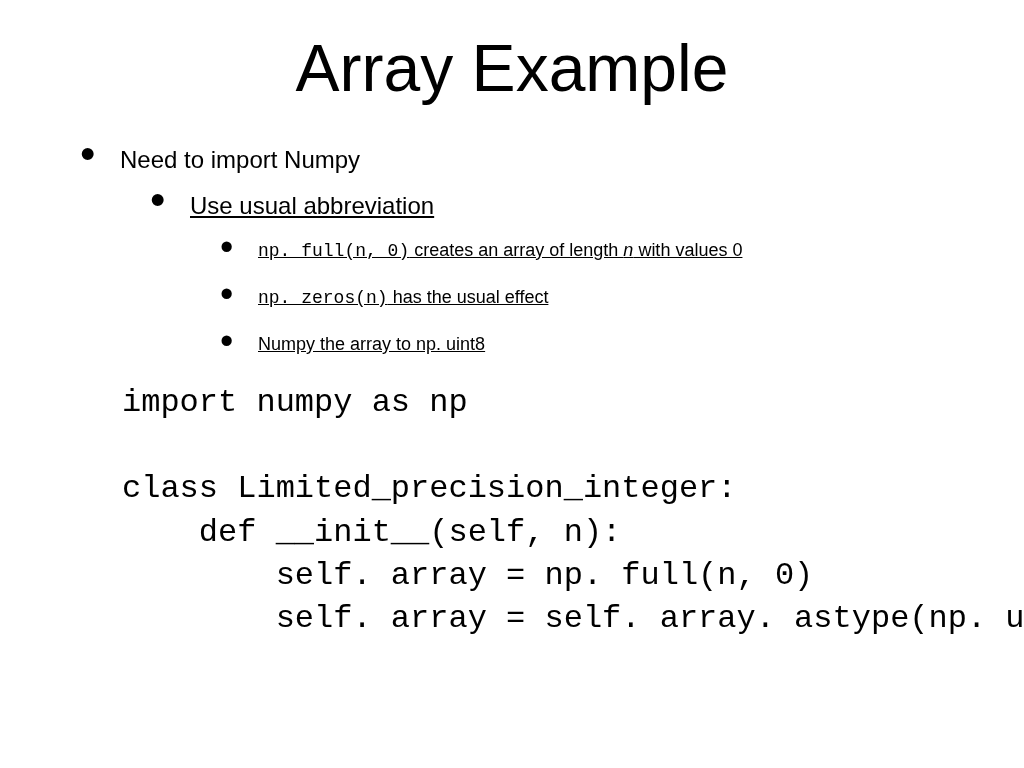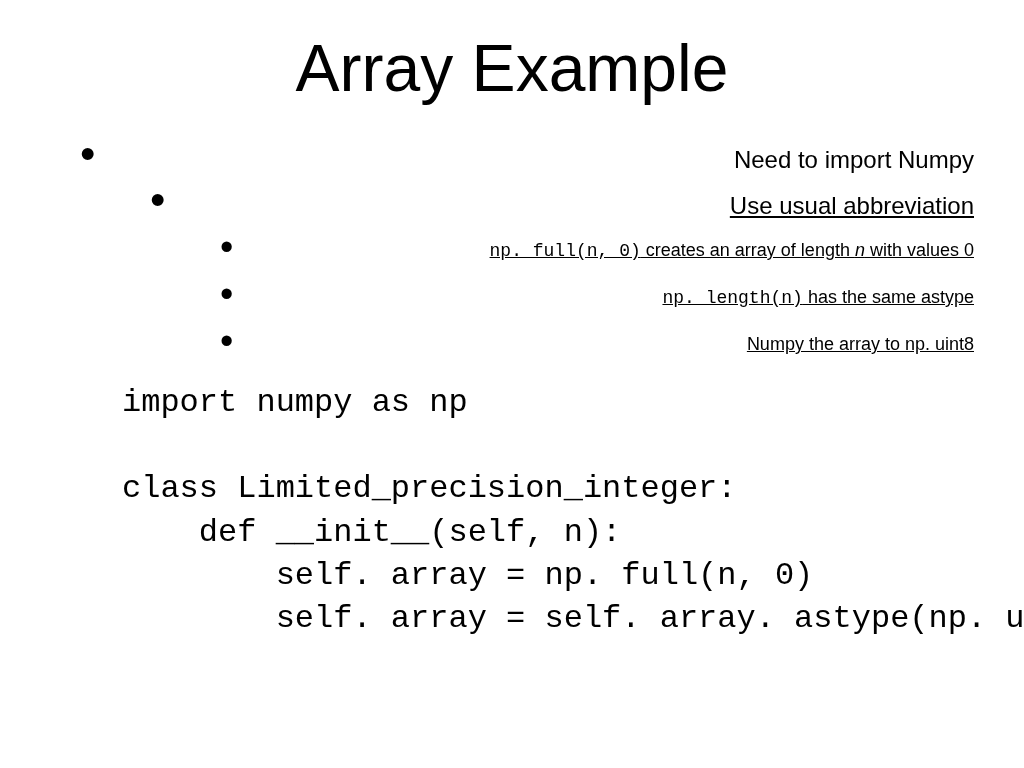--- a/index.html
+++ b/index.html
@@ -1,21 +1,21 @@
 <!DOCTYPE html>
 <html><head>
 <meta charset="utf-8">
 <style>
   * { margin: 0; padding: 0; box-sizing: border-box; }
   html, body { width: 1024px; height: 768px; background: #fff; font-family: Arial, Helvetica, sans-serif; color: #000; }
   .slide { width: 1024px; height: 768px; position: relative; padding: 30px 50px 20px 50px; }
   .title { font-size: 66px; text-align: center; font-weight: 400; margin-bottom: 40px; letter-spacing: 0px; }
   ul { list-style: none; }
   .lvl1 { margin-left: 30px; }
-  .lvl1 > li { position: relative; padding-left: 40px; margin-bottom: 14px; font-size: 24px; text-align: right; }
+  .lvl1 > li { position: relative; padding-left: 40px; margin-bottom: 14px; font-size: 24px; }
   .lvl1 > li::before { content: "•"; position: absolute; left: 0; top: -14px; font-size: 44px; line-height: 1; }
   .lvl2 { margin-left: 30px; margin-top: 18px; text-decoration: underline; }
   .lvl2 > li { position: relative; padding-left: 40px; margin-bottom: 16px; font-size: 24px; }
   .lvl2 > li::before { content: "•"; position: absolute; left: 0; top: -14px; font-size: 44px; line-height: 1; }
   .lvl3 { margin-left: 30px; margin-top: 20px; }
   .lvl3 > li { position: relative; padding-left: 38px; margin-bottom: 26px; font-size: 18px; }
   .lvl3 > li::before { content: "•"; position: absolute; left: 0; top: -12px; font-size: 38px; line-height: 1; }
   .mono { font-family: "Courier New", Courier, monospace; }
   .ital { font-style: italic; }
   .codeblock { font-family: Liberation Mono, monospace; font-size: 32px; white-space: pre; margin-left: 72px; margin-top: 26px; line-height: 1.35; }
@@ -30,21 +30,21 @@
     <li>
       <span>Need to import Numpy</span>
       <ul class="lvl2">
         <li>
           <span>Use usual abbreviation</span>
           <ul class="lvl3">
             <li>
               <span class="mono">np. full(n, 0)</span><span> creates an array of length </span><span class="ital">n</span><span> with values 0</span>
             </li>
             <li>
-              <span class="mono">np. length(n)</span><span>  has the same astype</span>
+              <span class="mono">np. zeros(n)</span><span>  has the usual effect</span>
             </li>
             <li>
               <span>Numpy the array to np. uint8</span>
             </li>
           </ul>
         </li>
       </ul>
     </li>
   </ul>
 

